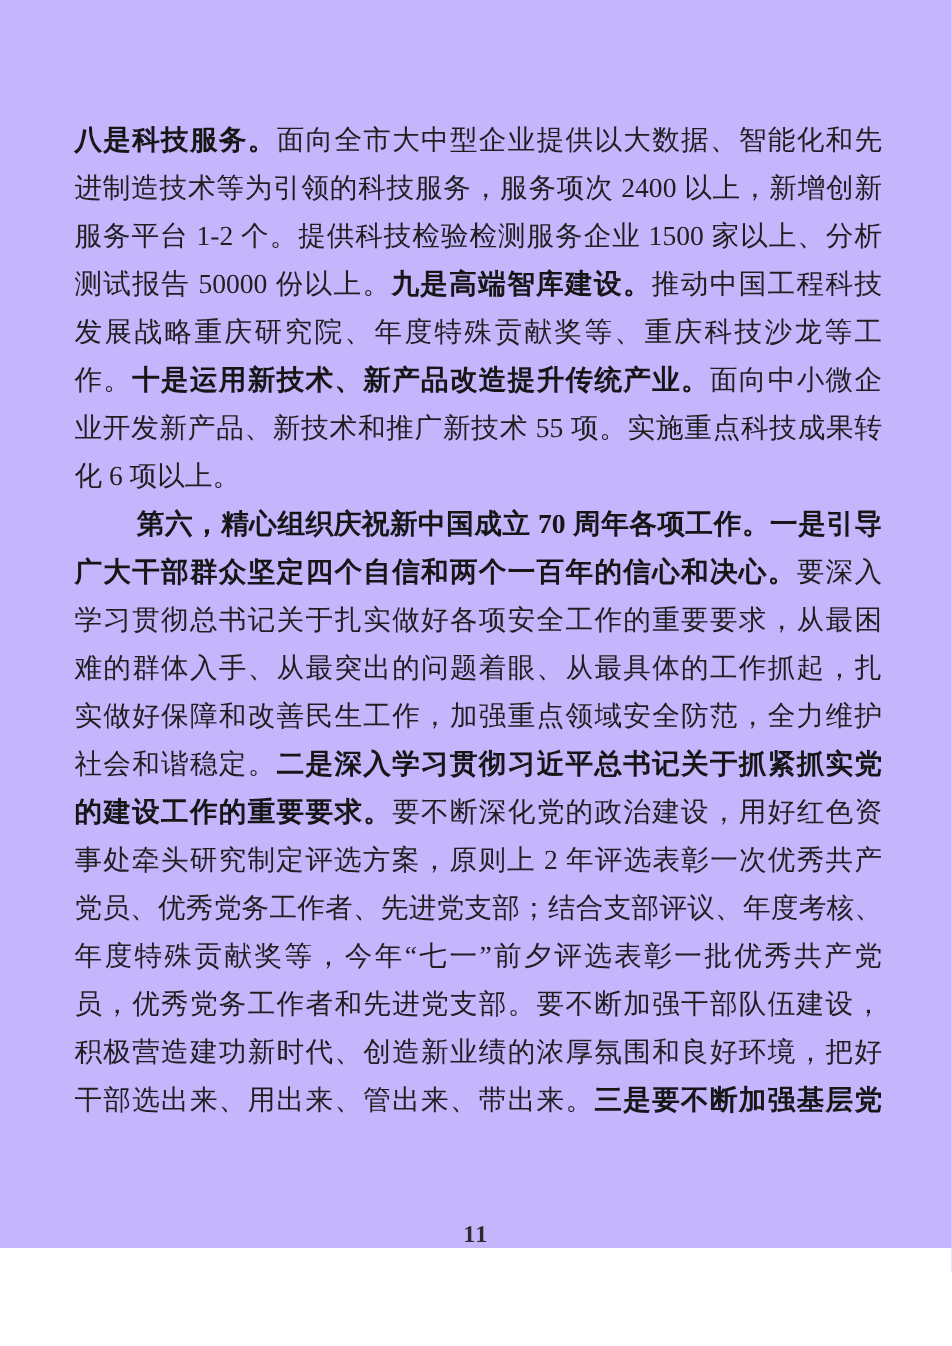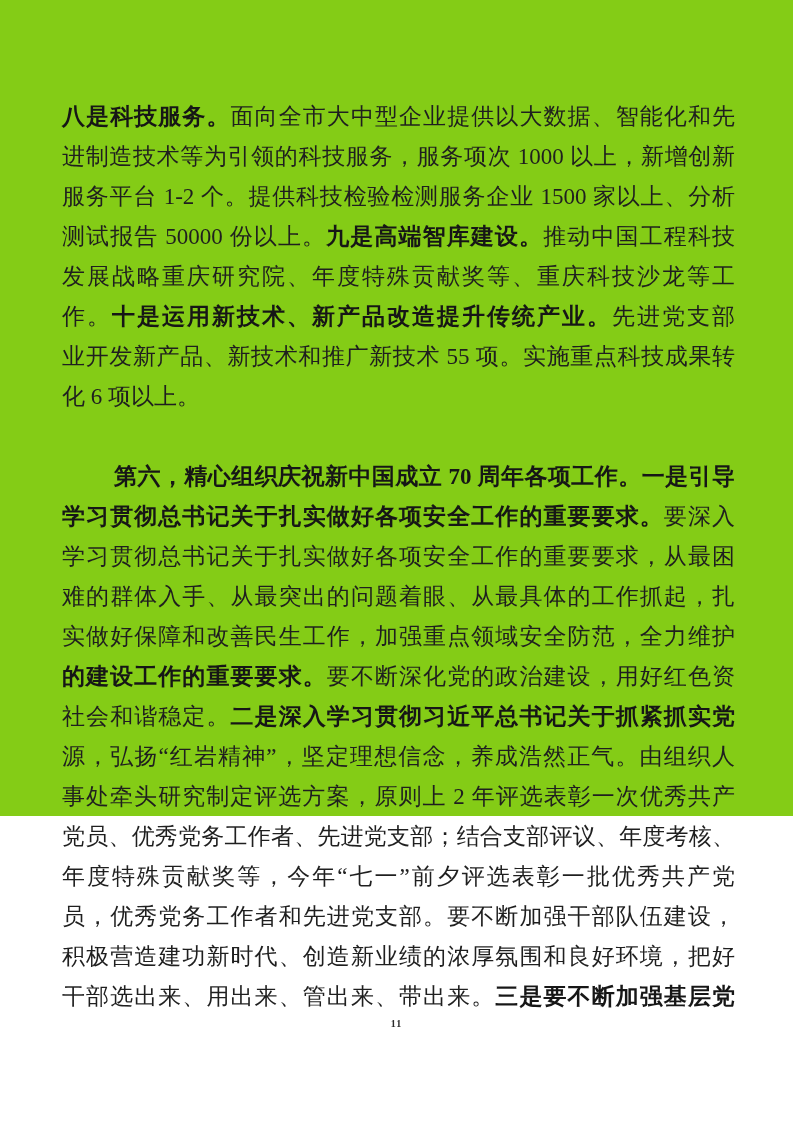--- a/index.html
+++ b/index.html
@@ -5,22 +5,22 @@
   html, body { margin: 0; padding: 0; }
   body {
     width: 793px; height: 1122px;
     background: #ffffff;
     font-family: "Liberation Serif", "DejaVu Serif", serif;
     position: relative;
     overflow: hidden;
   }
   .page {
     position: absolute; left: 0; top: 0;
-    width: 793px; height: 816px;
-    background: #84cc16;
+    width: 793px; height: 1040px;
+    background: #c4b5fd;
     font-family: Liberation Serif, serif;
   }
   .doc-body {
     position: absolute;
     left: 62px; top: 97px;
     width: 673px;
     font-size: 23px;
     line-height: 40px;
     color: #1f1f1f;
     letter-spacing: 0;
@@ -30,59 +30,57 @@
     text-align: justify;
     text-align-last: justify;
     overflow: visible;
   }
   .line.last {
     text-align: center;
     text-align-last: left;
   }
   .line.indent {
     text-indent: 52px;
-    margin-top: 40px;
   }
   .seg-bold {
     font-weight: bold;
     color: #161616;
   }
   .page-number {
     position: absolute;
     left: 0; top: 1018px;
     width: 100%;
     text-align: center;
-    font-size: 10px;
+    font-size: 20px;
     font-weight: bold;
     color: #2b2b2b;
     letter-spacing: 1px;
   }
 </style>
 </head>
 <body style="background: rgb(255, 255, 255);">
 
 <div class="page">
   <div class="doc-body" style="color: rgb(31, 31, 31);">
     <div id="doc-lines">
         <div class="line"><span class="seg-bold" style="color: rgb(22, 22, 22);">八是科技服务。</span><span class="seg-regular">面向全市大中型企业提供以大数据、智能化和先</span></div>
-        <div class="line"><span class="seg-regular">进制造技术等为引领的科技服务，服务项次 1000 以上，新增创新</span></div>
+        <div class="line"><span class="seg-regular">进制造技术等为引领的科技服务，服务项次 2400 以上，新增创新</span></div>
         <div class="line"><span class="seg-regular">服务平台 1-2 个。提供科技检验检测服务企业 1500 家以上、分析</span></div>
         <div class="line"><span class="seg-regular">测试报告 50000 份以上。</span><span class="seg-bold" style="color: rgb(22, 22, 22);">九是高端智库建设。</span><span class="seg-regular">推动中国工程科技</span></div>
         <div class="line"><span class="seg-regular">发展战略重庆研究院、年度特殊贡献奖等、重庆科技沙龙等工</span></div>
-        <div class="line"><span class="seg-regular">作。</span><span class="seg-bold" style="color: rgb(22, 22, 22);">十是运用新技术、新产品改造提升传统产业。</span><span class="seg-regular">先进党支部</span></div>
+        <div class="line"><span class="seg-regular">作。</span><span class="seg-bold" style="color: rgb(22, 22, 22);">十是运用新技术、新产品改造提升传统产业。</span><span class="seg-regular">面向中小微企</span></div>
         <div class="line"><span class="seg-regular">业开发新产品、新技术和推广新技术 55 项。实施重点科技成果转</span></div>
         <div class="line last"><span class="seg-regular">化 6 项以上。</span></div>
         <div class="line indent"><span class="seg-bold" style="color: rgb(22, 22, 22);">第六，精心组织庆祝新中国成立 70 周年各项工作。一是引导</span></div>
-        <div class="line"><span class="seg-bold" style="color: rgb(22, 22, 22);">学习贯彻总书记关于扎实做好各项安全工作的重要要求。</span><span class="seg-regular">要深入</span></div>
+        <div class="line"><span class="seg-bold" style="color: rgb(22, 22, 22);">广大干部群众坚定四个自信和两个一百年的信心和决心。</span><span class="seg-regular">要深入</span></div>
         <div class="line"><span class="seg-regular">学习贯彻总书记关于扎实做好各项安全工作的重要要求，从最困</span></div>
         <div class="line"><span class="seg-regular">难的群体入手、从最突出的问题着眼、从最具体的工作抓起，扎</span></div>
         <div class="line"><span class="seg-regular">实做好保障和改善民生工作，加强重点领域安全防范，全力维护</span></div>
+        <div class="line"><span class="seg-regular">社会和谐稳定。</span><span class="seg-bold" style="color: rgb(22, 22, 22);">二是深入学习贯彻习近平总书记关于抓紧抓实党</span></div>
         <div class="line"><span class="seg-bold" style="color: rgb(22, 22, 22);">的建设工作的重要要求。</span><span class="seg-regular">要不断深化党的政治建设，用好红色资</span></div>
-        <div class="line"><span class="seg-regular">社会和谐稳定。</span><span class="seg-bold" style="color: rgb(22, 22, 22);">二是深入学习贯彻习近平总书记关于抓紧抓实党</span></div>
-        <div class="line"><span class="seg-regular">源，弘扬“红岩精神”，坚定理想信念，养成浩然正气。由组织人</span></div>
         <div class="line"><span class="seg-regular">事处牵头研究制定评选方案，原则上 2 年评选表彰一次优秀共产</span></div>
         <div class="line"><span class="seg-regular">党员、优秀党务工作者、先进党支部；结合支部评议、年度考核、</span></div>
         <div class="line"><span class="seg-regular">年度特殊贡献奖等，今年“七一”前夕评选表彰一批优秀共产党</span></div>
         <div class="line"><span class="seg-regular">员，优秀党务工作者和先进党支部。要不断加强干部队伍建设，</span></div>
         <div class="line"><span class="seg-regular">积极营造建功新时代、创造新业绩的浓厚氛围和良好环境，把好</span></div>
         <div class="line"><span class="seg-regular">干部选出来、用出来、管出来、带出来。</span><span class="seg-bold" style="color: rgb(22, 22, 22);">三是要不断加强基层党</span></div>
       </div>
   </div>
   <div class="page-number">11</div>
 </div>

